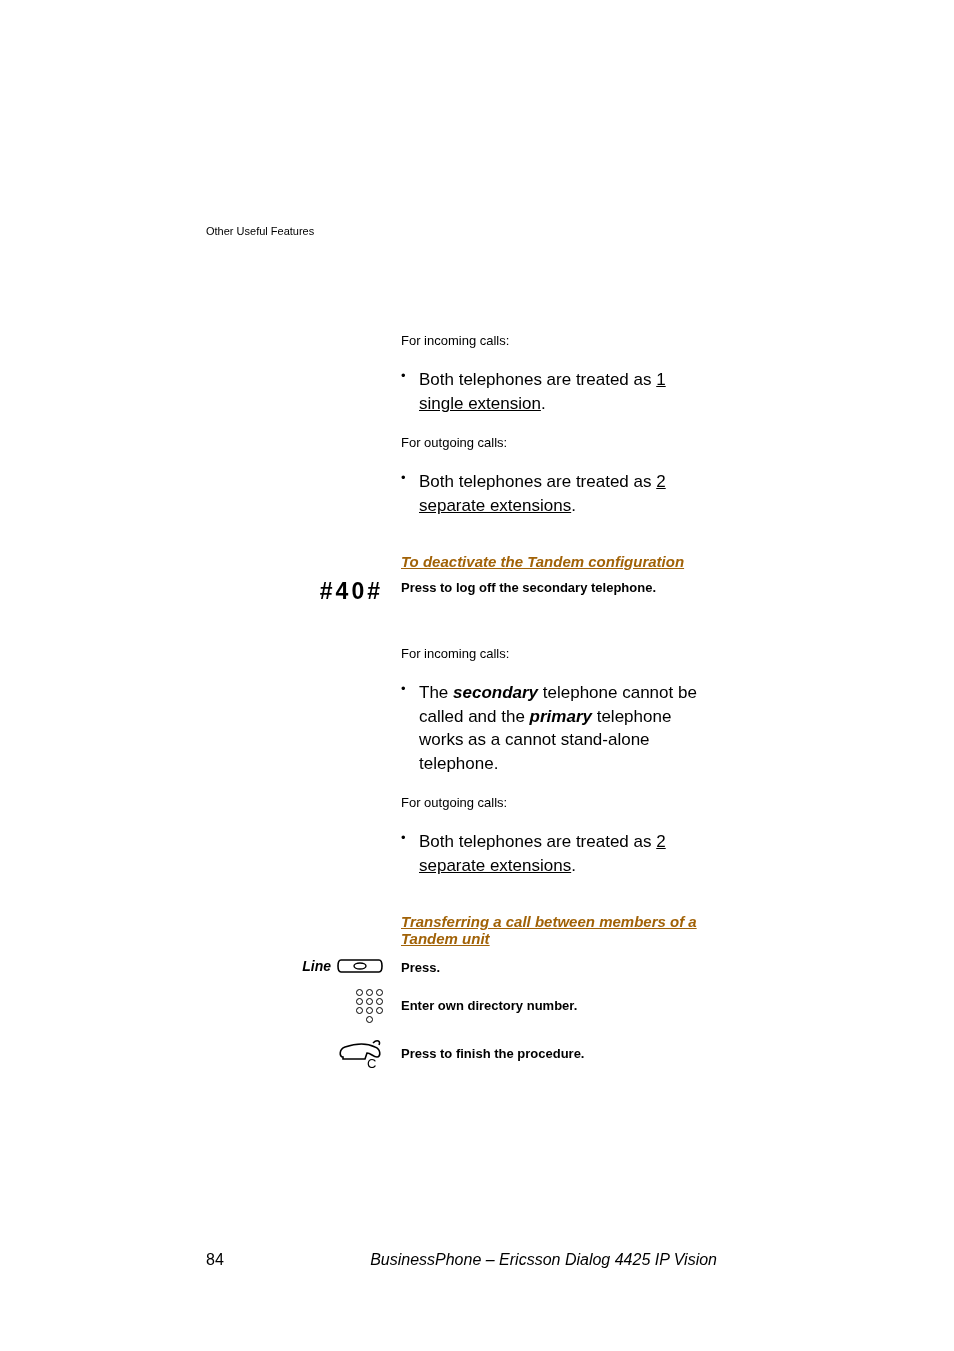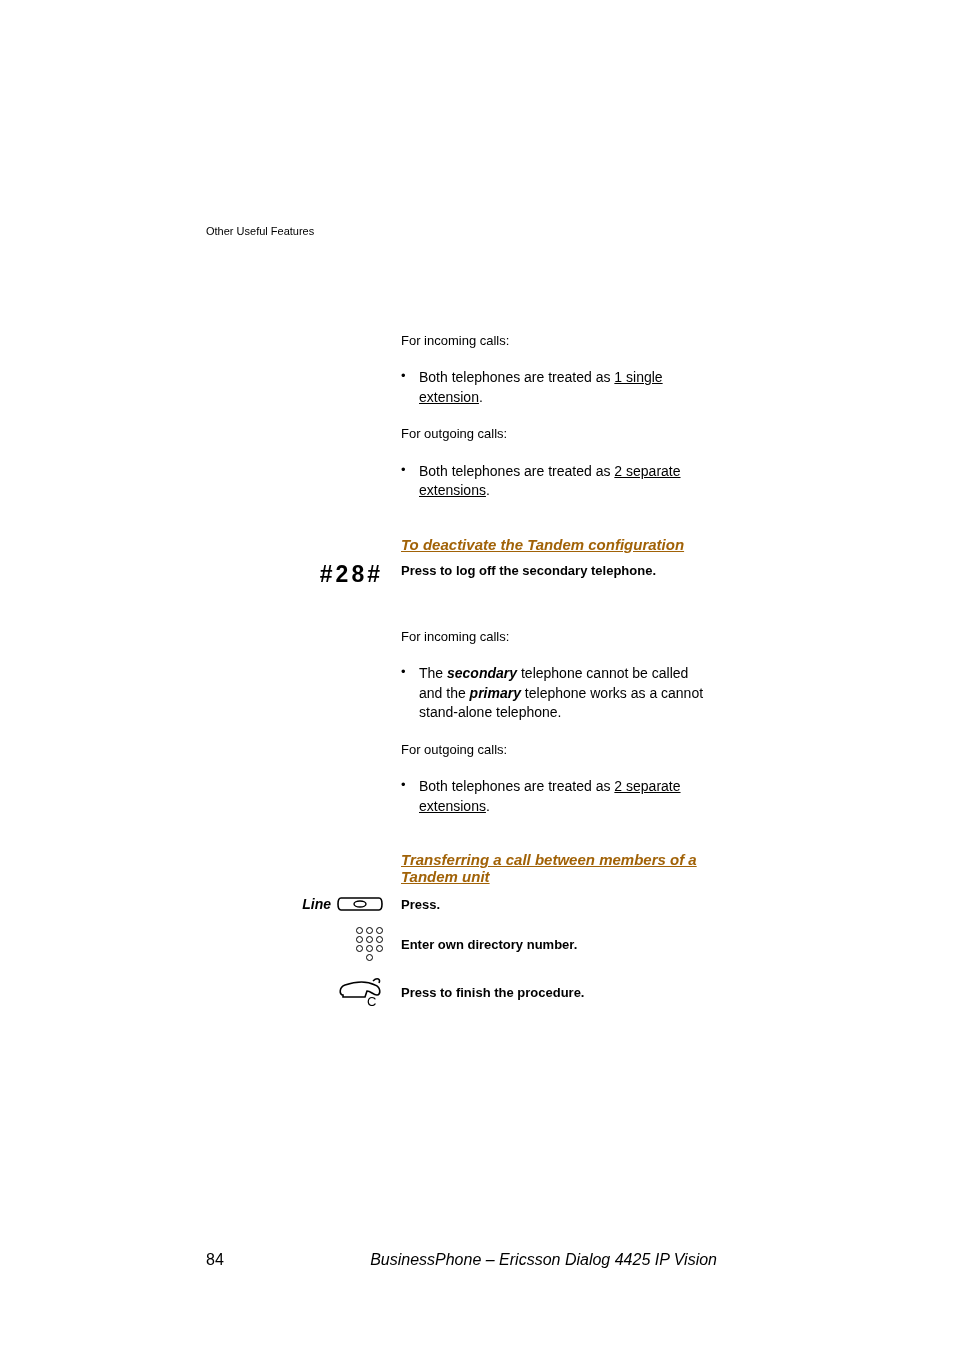--- a/index.html
+++ b/index.html
@@ -32,21 +32,21 @@
   .bullet-row {
     display: flex;
     margin: 6px 0;
   }
   .bullet-dot {
     width: 18px;
     flex: 0 0 18px;
     font-size: 13px;
   }
   .bullet-text {
-    font-size: 14px;
+    font-size: 17px;
     line-height: 1.4;
     flex: 1;
   }
   .underline {
     text-decoration: underline;
   }
   .section-h {
     font-size: 15px;
     font-weight: bold;
     font-style: italic;
@@ -158,21 +158,21 @@
       </div>
     </div>
   </div>
 
   <div class="content">
     <div class="section-h">To deactivate the Tandem configuration</div>
   </div>
 
   <div class="step-row">
     <div class="left-col">
-      <div class="key-text">#28#</div>
+      <div class="key-text">#40#</div>
     </div>
     <div class="right-col">
       <div class="bold">Press to log off the secondary telephone.</div>
     </div>
   </div>
 
   <div class="spacer-lg"></div>
 
   <div class="content">
     <div class="para">For incoming calls:</div>
@@ -188,21 +188,21 @@
       <div class="bullet-text">
         <span>Both telephones are treated as </span><span class="underline">2 separate extensions</span><span>.</span>
       </div>
     </div>
   </div>
 
   <div class="content">
     <div class="section-h">Transferring a call between members of a Tandem unit</div>
   </div>
 
-  <div class="step-row" style="align-items:center;">
+  <div class="step-row" style="align-items:flex-end;">
     <div class="left-col">
       <div class="line-label">
         <span class="line-label-text">Line</span>
         <svg width="46" height="18" viewBox="0 0 46 18">
           <path d="M4 3 H42 C44 3 45 5 45 9 C45 13 44 15 42 15 H4 C2 15 1 13 1 9 C1 5 2 3 4 3 Z" fill="none" stroke="#000" stroke-width="1.6"></path>
           <ellipse cx="23" cy="9" rx="6" ry="3" fill="none" stroke="#000" stroke-width="1.4"></ellipse>
         </svg>
       </div>
     </div>
     <div class="right-col">

